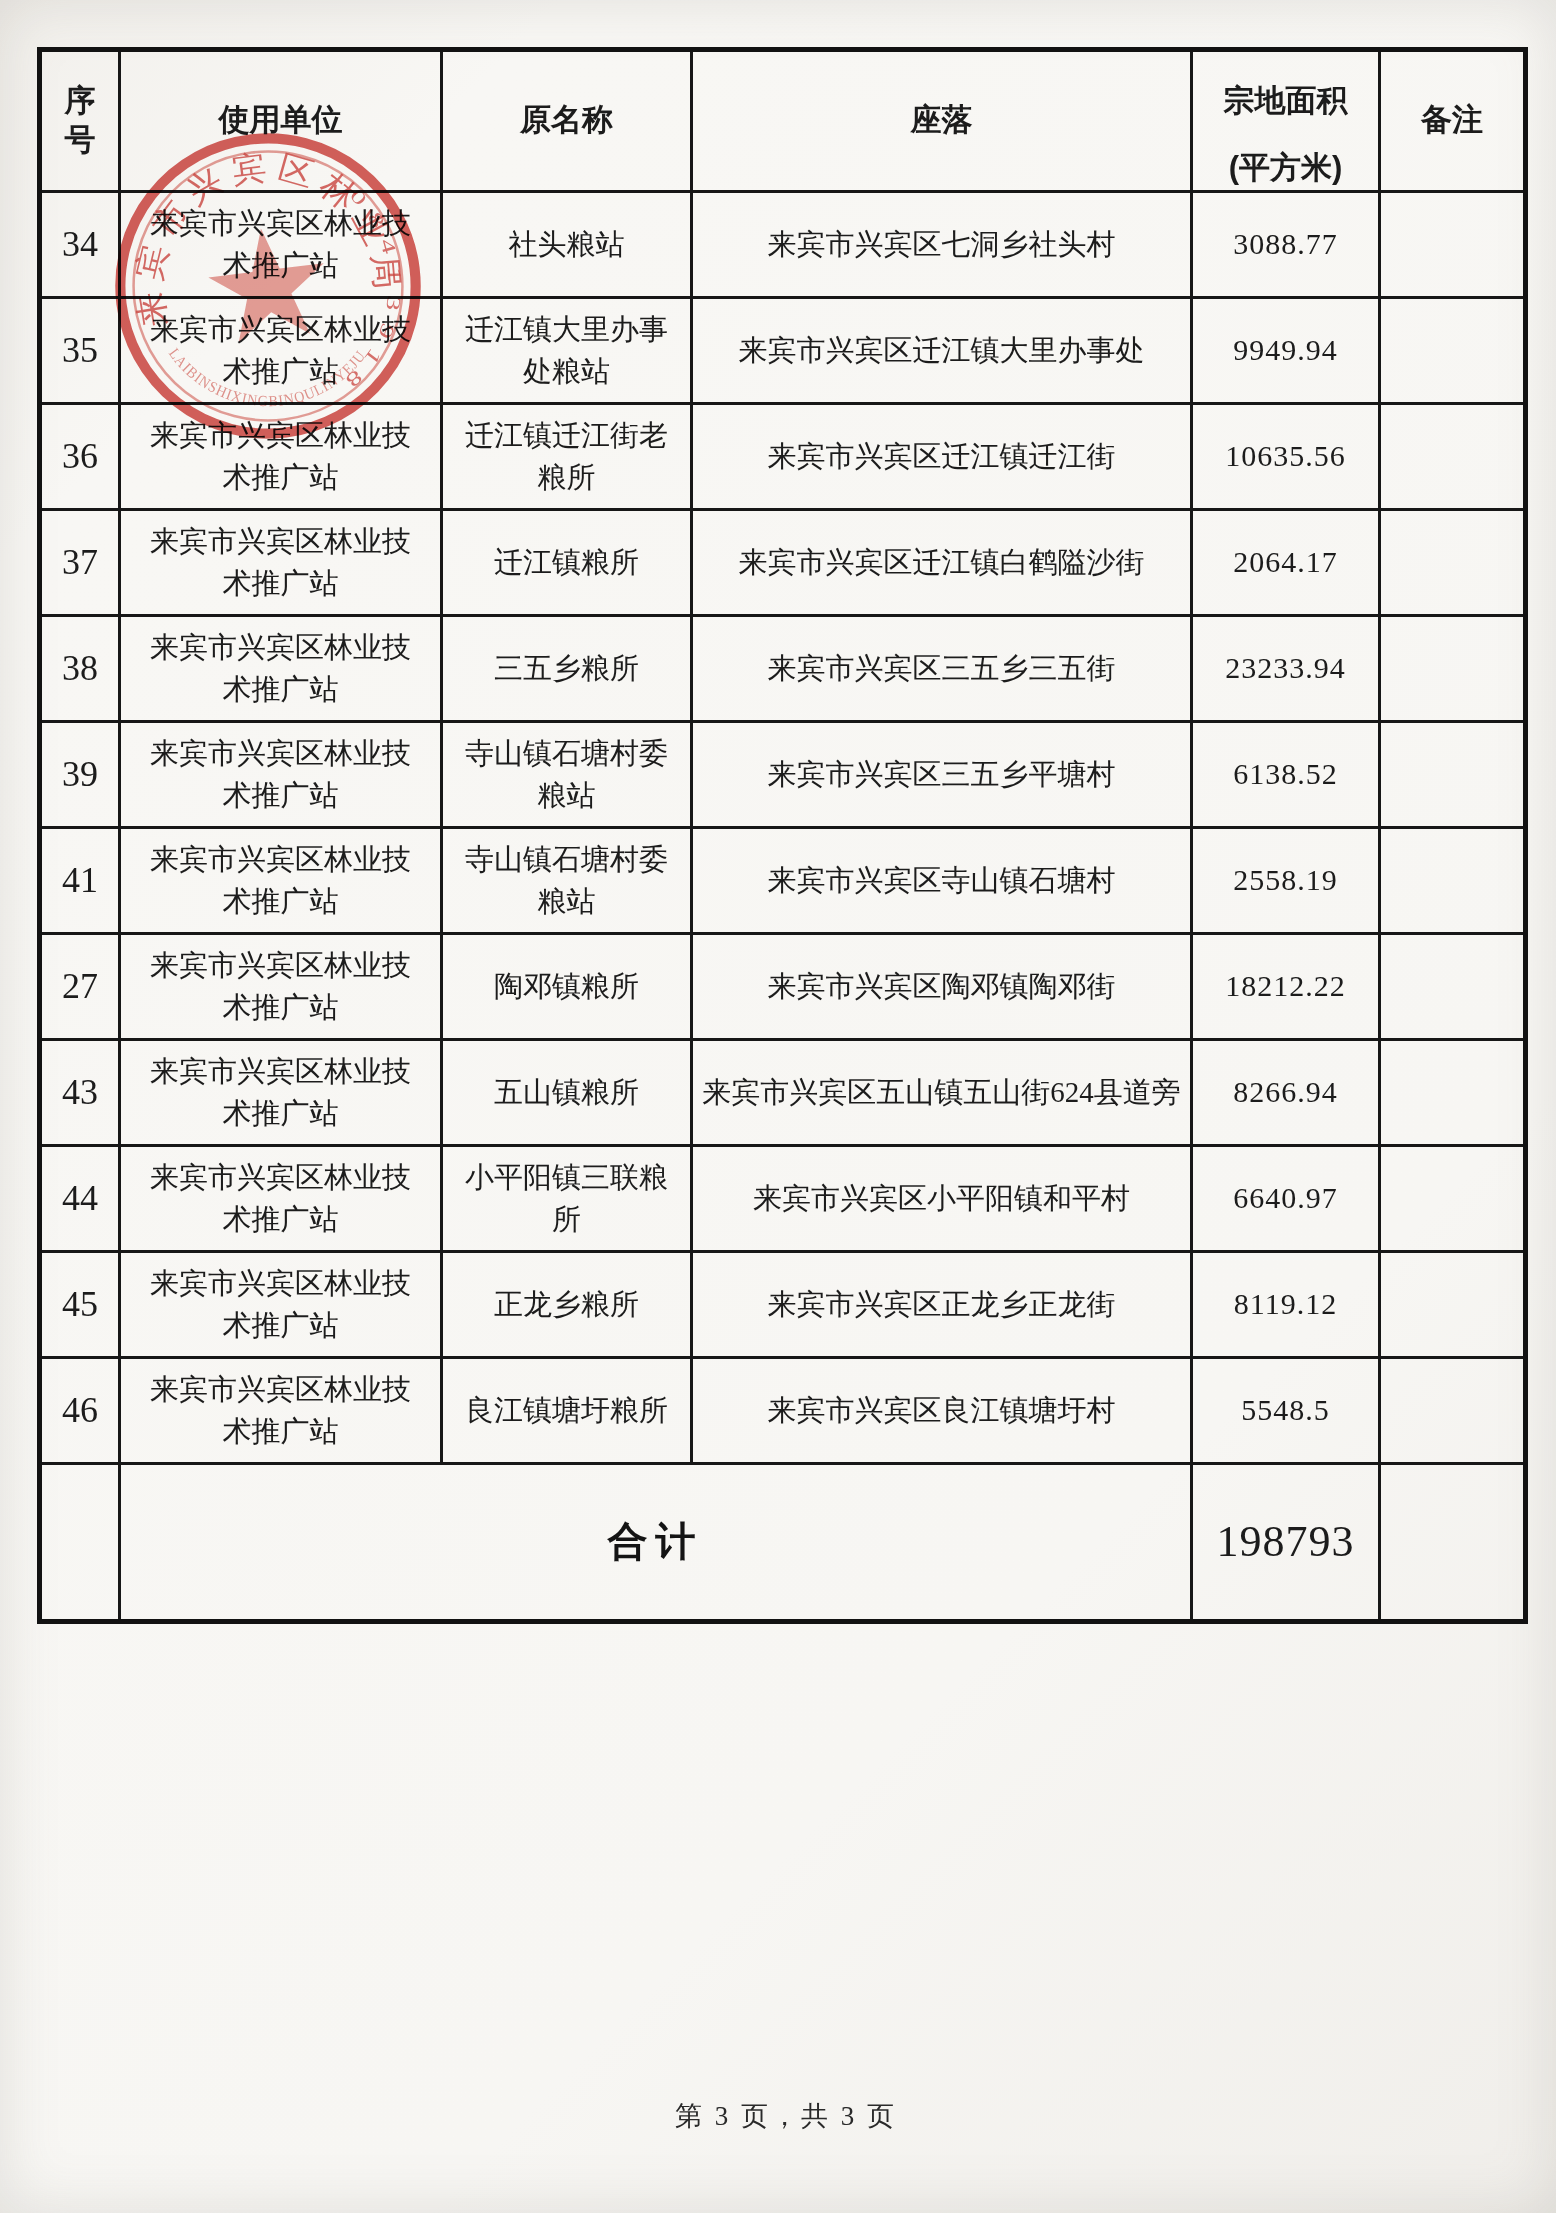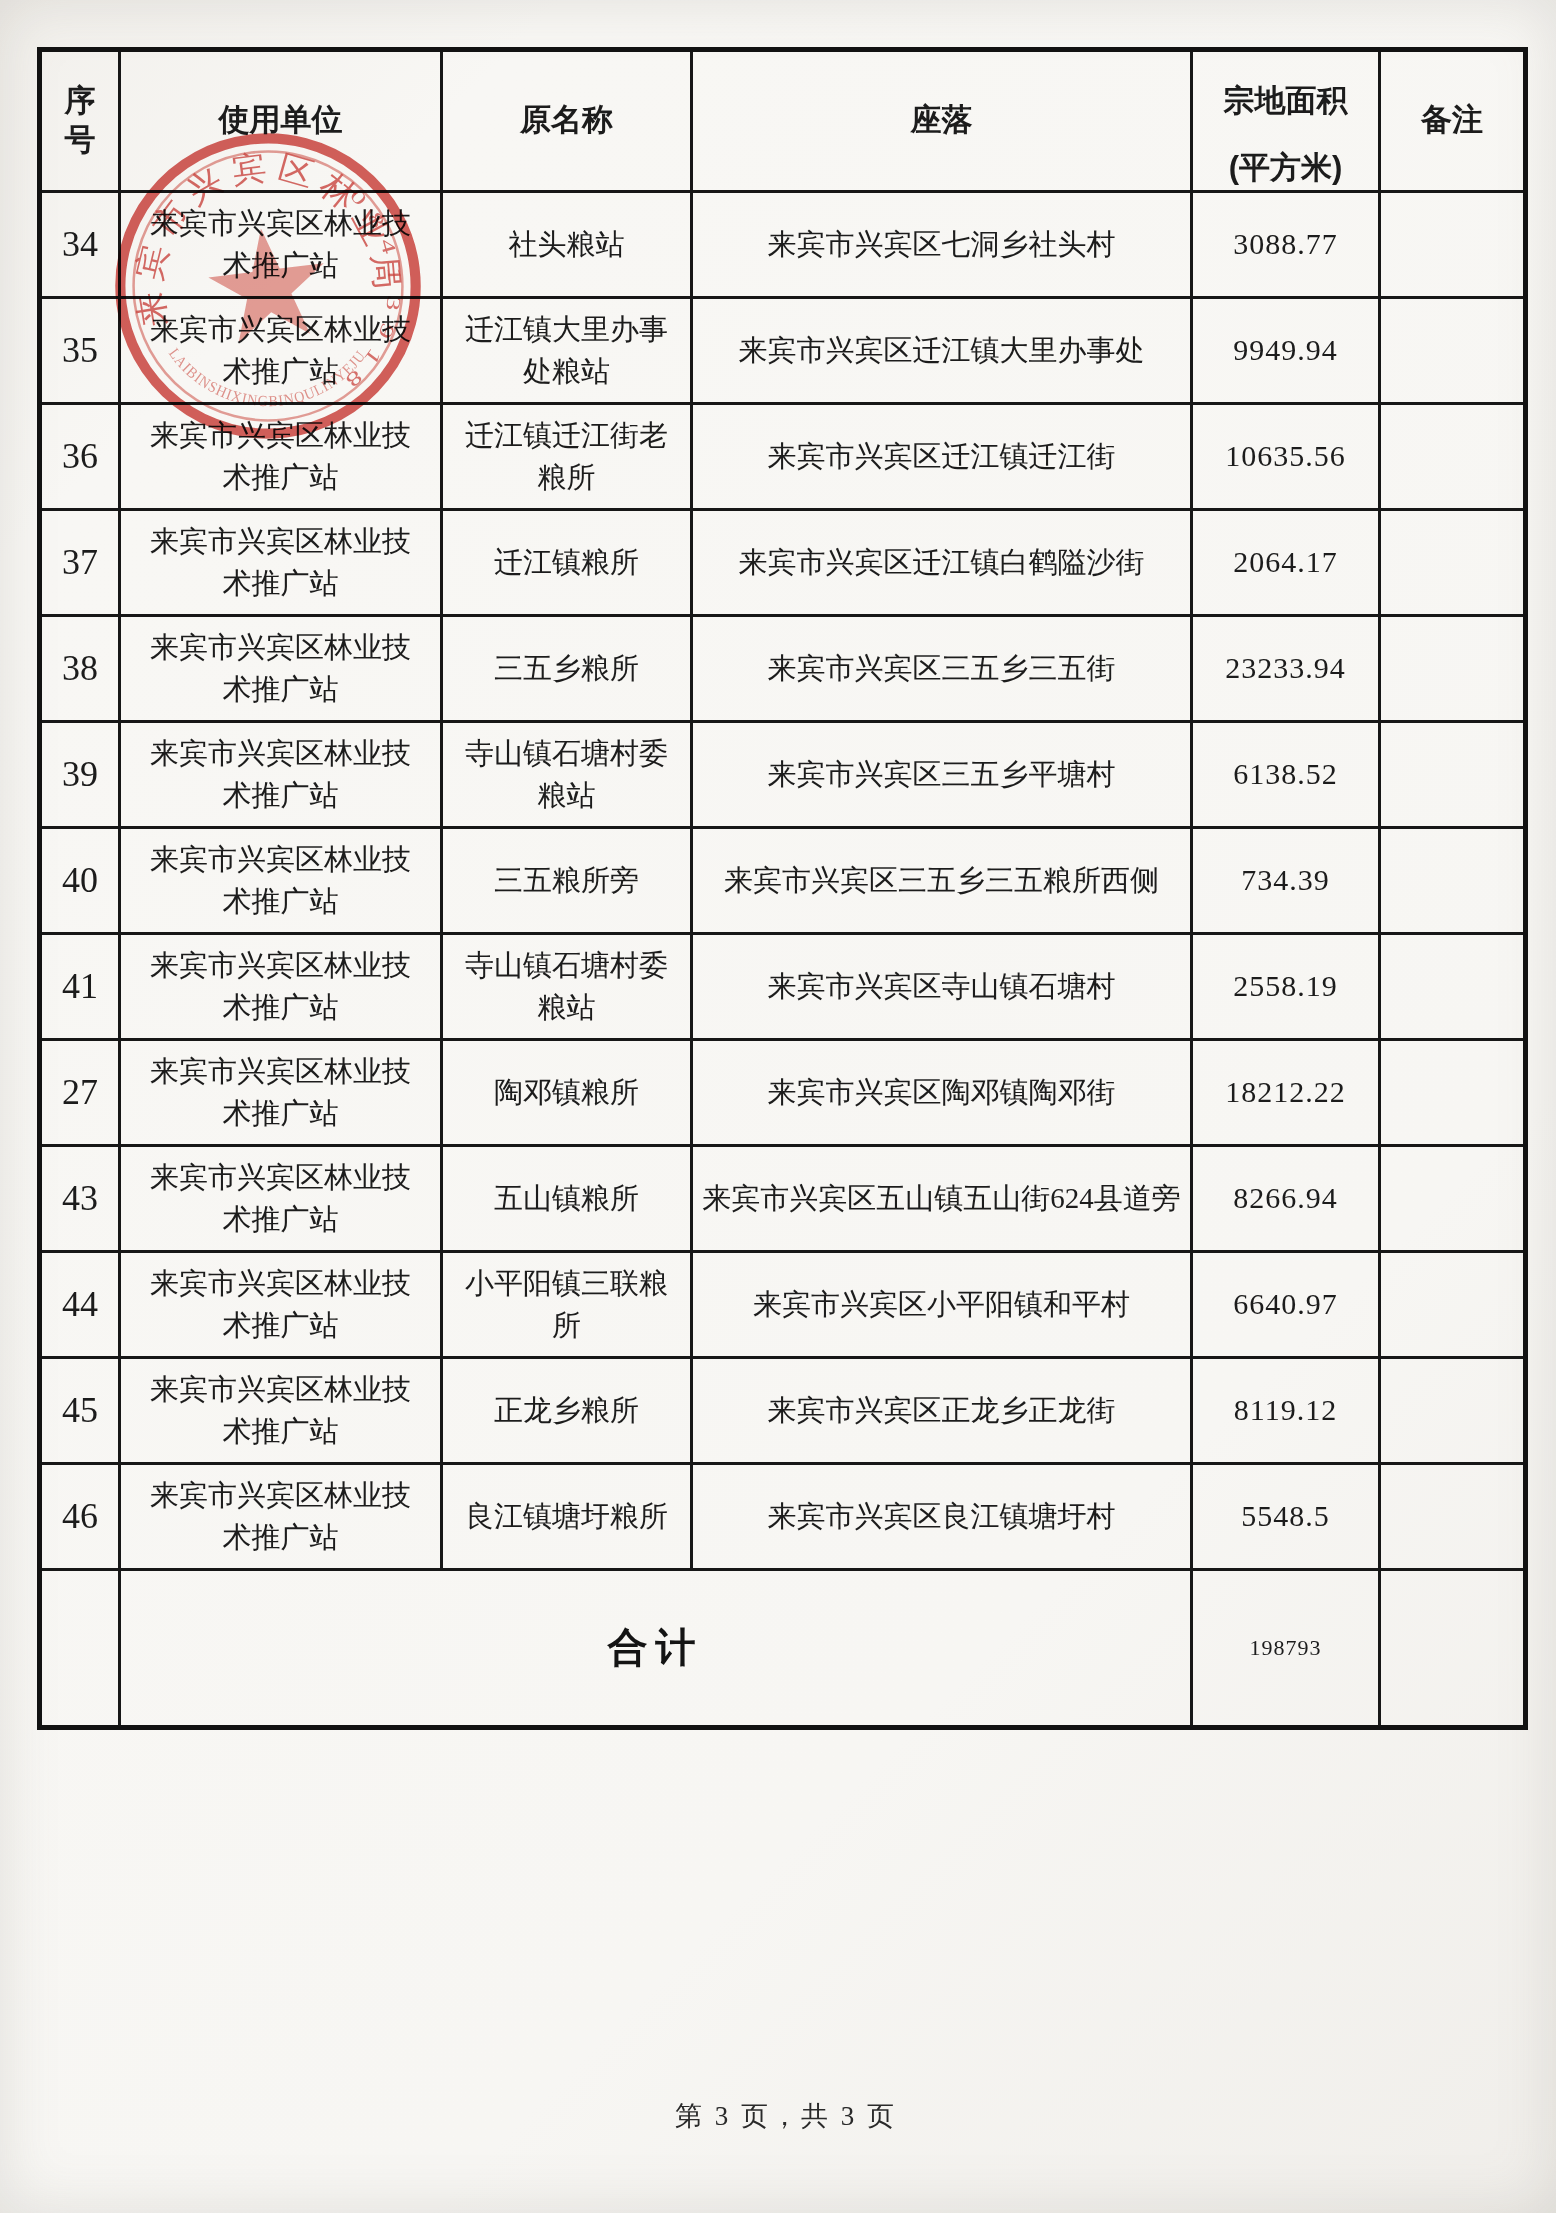--- a/index.html
+++ b/index.html
@@ -39,21 +39,21 @@
   tbody td{font-size:29px;line-height:1.45;}
   td.c-seq{font-size:36px;padding:2px 4px;}
   td.c-unit{padding:2px 15px;}
   td.c-name{padding:2px 14px;}
   td.c-loc{padding:2px 8px;}
   td.c-area{font-size:30px;letter-spacing:1px;white-space:nowrap;}
   tfoot td{border-top-width:6px;}
   td.total-label{
     font-size:40px;font-weight:600;letter-spacing:8px;color:#141414;
   }
-  td.total-value{font-size:22px;letter-spacing:1px;}
+  td.total-value{font-size:44px;letter-spacing:1px;}
   .footer{
     position:absolute;left:8px;top:2098px;width:100%;
     text-align:center;font-size:27px;color:#2a2a2a;letter-spacing:3px;
   }
   .stamp{
     position:absolute;left:110px;top:118px;width:316px;height:336px;
     pointer-events:none;
     mix-blend-mode:multiply;
     opacity:.87;
     transform:rotate(-7deg);
@@ -130,28 +130,20 @@
         </tr>
         <tr>
           <td class="c-seq">39</td>
           <td class="c-unit">来宾市兴宾区林业技术推广站</td>
           <td class="c-name">寺山镇石塘村委粮站</td>
           <td class="c-loc">来宾市兴宾区三五乡平塘村</td>
           <td class="c-area">6138.52</td>
           <td class="c-note"></td>
         </tr>
         <tr>
-          <td class="c-seq">40</td>
-          <td class="c-unit">来宾市兴宾区林业技术推广站</td>
-          <td class="c-name">三五粮所旁</td>
-          <td class="c-loc">来宾市兴宾区三五乡三五粮所西侧</td>
-          <td class="c-area">734.39</td>
-          <td class="c-note"></td>
-        </tr>
-        <tr>
           <td class="c-seq">41</td>
           <td class="c-unit">来宾市兴宾区林业技术推广站</td>
           <td class="c-name">寺山镇石塘村委粮站</td>
           <td class="c-loc">来宾市兴宾区寺山镇石塘村</td>
           <td class="c-area">2558.19</td>
           <td class="c-note"></td>
         </tr>
         <tr>
           <td class="c-seq">27</td>
           <td class="c-unit">来宾市兴宾区林业技术推广站</td>

